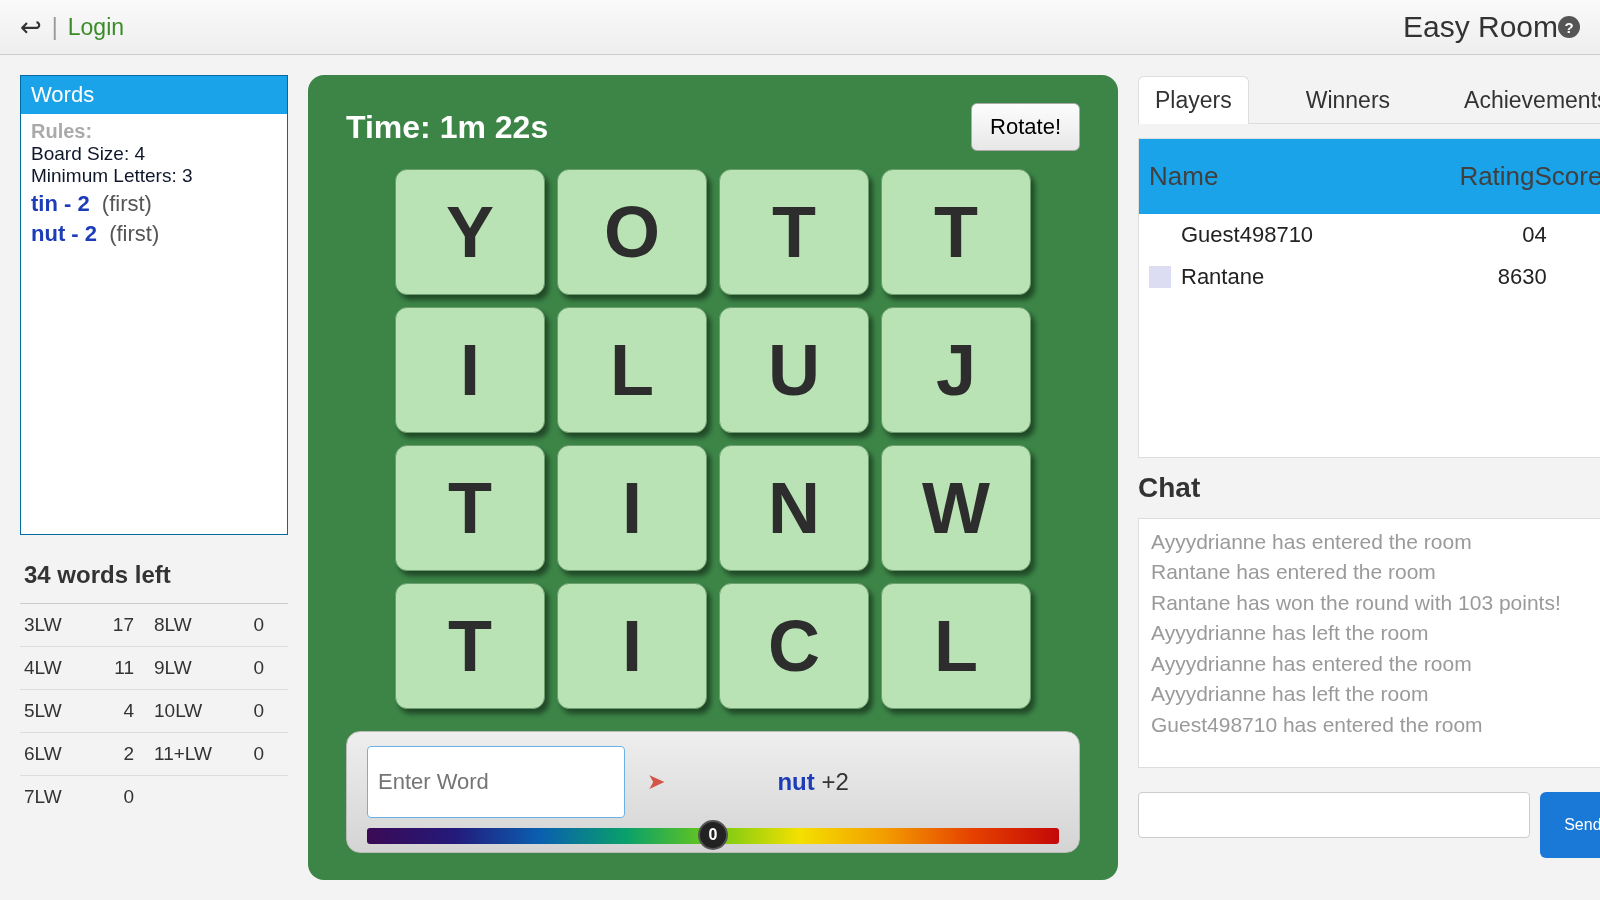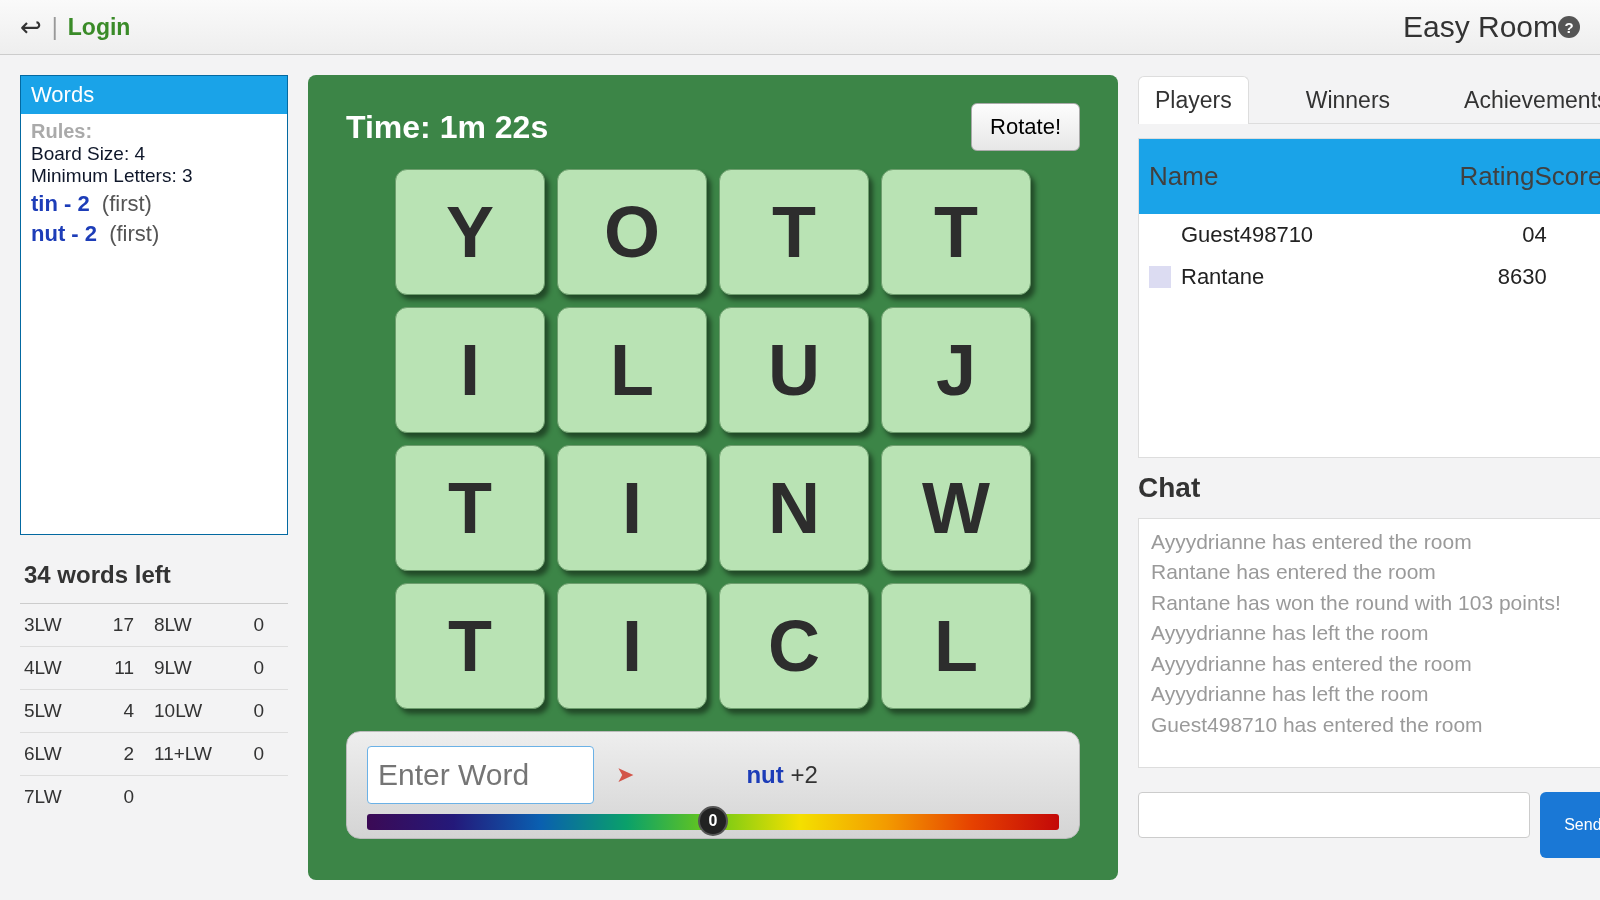--- a/index.html
+++ b/index.html
@@ -1,21 +1,21 @@
 <!DOCTYPE html>
 <html><head>
 <meta charset="utf-8">
 <style>
   *{box-sizing:border-box;margin:0;padding:0;font-family:Helvetica,Arial,sans-serif}
   body{background:#f3f3f4;width:1600px;height:900px;overflow:hidden;color:#333}
   .topbar{height:55px;border-bottom:1px solid #ccc;background:linear-gradient(#fafafa,#eee);display:flex;align-items:center;padding:0 20px;justify-content:space-between}
   .tb-left{display:flex;align-items:center;gap:10px;font-size:23px}
   .back{color:#333;font-size:26px;transform:scaleX(-1)}
   .pipe{color:#999}
-  .login{color:#3a8b28;font-weight:bold}
+  .login{color:#3a8b28;font-weight:normal}
   .tb-right{display:flex;align-items:center;font-size:30px;font-weight:500}
   .helpq{width:22px;height:22px;border-radius:50%;background:#555;color:#fff;display:flex;align-items:center;justify-content:center;font-size:15px;font-weight:bold}
   .main{display:flex;padding:20px;gap:20px;height:845px}
 
   .left{width:270px;display:flex;flex-direction:column;gap:20px}
   .words-panel{border:1px solid #0369a1;background:#fff;height:460px}
   .words-hdr{background:#1aa3e8;color:#fff;padding:6px 10px;font-size:22px}
   .words-body{padding:6px 10px;font-size:20px}
   .rules-lbl{color:#aaa;font-weight:bold}
   .rule-line{color:#0f172a;font-size:19px}
@@ -24,30 +24,30 @@
   .word-row .ann{color:#555;margin-left:6px}
 
   .stats{}
   .stats-hdr{font-size:24px;font-weight:bold;padding:6px 4px 14px 4px;border-bottom:1px solid #ccc}
   .stat-row{display:flex;border-bottom:1px solid #ddd;padding:10px 4px;font-size:19px;color:#333}
   .stat-row>div{flex:0 0 60px}
   .stat-row>div:nth-child(even){text-align:right;flex:0 0 50px;margin-right:20px}
   .stat-row.last{border-bottom:none}
 
   .center{flex:0 0 810px}
-  .board{background:#3c8547;border-radius:8px;padding:28px 38px 18px 38px;height:100%;position:relative}
+  .board{background:#3c8547;border-radius:16px;padding:28px 38px 18px 38px;height:100%;position:relative}
   .board-top{display:flex;justify-content:space-between;align-items:center;margin-bottom:18px}
   .time{color:#fff;font-size:32px;font-weight:bold}
   .rotate{background:linear-gradient(#fdfdfd,#e7e7e7);border:1px solid #aaa;border-radius:6px;padding:10px 18px;font-size:22px;font-weight:500;cursor:pointer}
   .grid{display:grid;grid-template-columns:repeat(4,150px);grid-template-rows:repeat(4,126px);gap:12px;justify-content:center}
   .tile{background:#b9e3b4;border:1px solid #6d9e6d;border-radius:12px;box-shadow:4px 5px 5px rgba(0,0,0,.45);display:flex;align-items:center;justify-content:center;font-size:72px;font-weight:600;color:#2d2d2d}
 
   .entry{margin-top:22px;background:linear-gradient(#eee,#d4d4d4);border:1px solid #bbb;border-radius:14px;padding:14px 20px 8px 20px}
   .entry-top{display:flex;align-items:center;gap:22px}
-  .entry-input{width:227px;padding:11px 10px;font-size:30px;border:1px solid #6bb1e6;border-radius:4px;outline:none;background:#fff}
+  .entry-input{width:258px;padding:22px 10px;font-size:22px;border:1px solid #6bb1e6;border-radius:4px;outline:none;background:#fff}
   .arrow{color:#d35549;font-size:22px}
   .last-word{margin-left:90px;font-size:24px}
   .last-word .lw{color:#1d3db8;font-weight:bold}
   .spectrum{position:relative;margin-top:10px;height:16px;border-radius:3px;background:linear-gradient(90deg,#3b0a55,#24197a,#0a5fb0,#0aa06a,#6ec917,#f4e000,#f39b00,#e64100,#c30808)}
   .marker{position:absolute;left:50%;top:-8px;transform:translateX(-50%);width:30px;height:30px;border-radius:50%;background:#222;color:#fff;display:flex;align-items:center;justify-content:center;font-size:16px;font-weight:bold;border:2px solid #555}
 
   .right{flex:1;display:flex;flex-direction:column;gap:14px}
   .tabs{display:flex;gap:40px;align-items:flex-end;border-bottom:1px solid #ddd}
   .tab{font-size:23px;padding:10px 16px;border:1px solid transparent;border-bottom:none;cursor:pointer;position:relative;top:1px;border-radius:6px 6px 0 0}
   .tab.active{background:#fff;border-color:#ddd}

